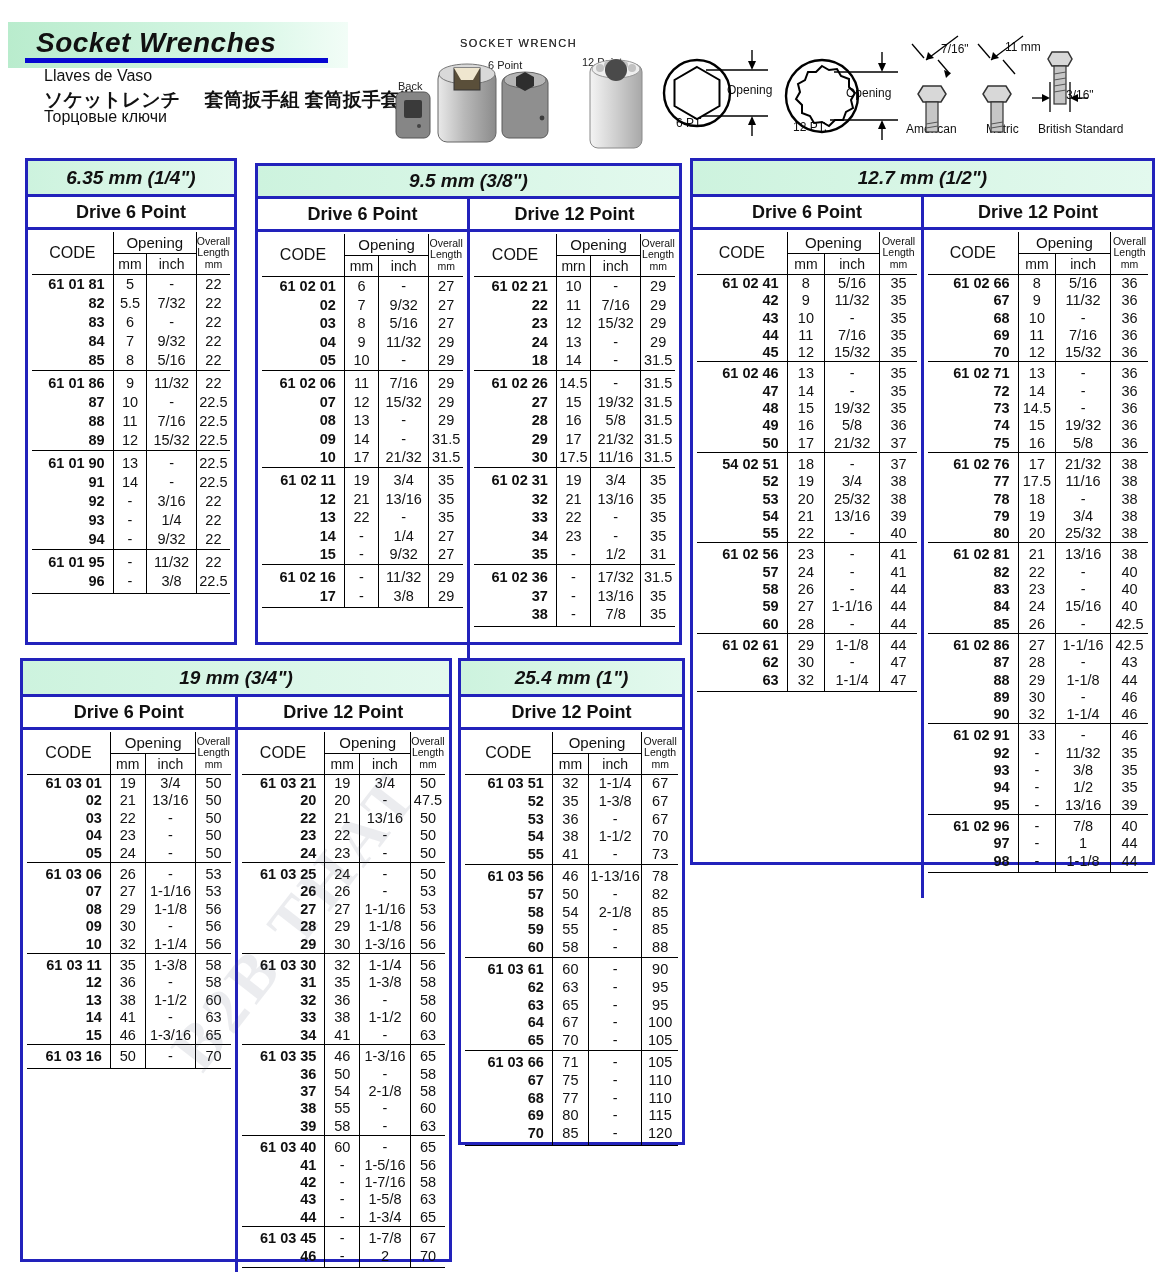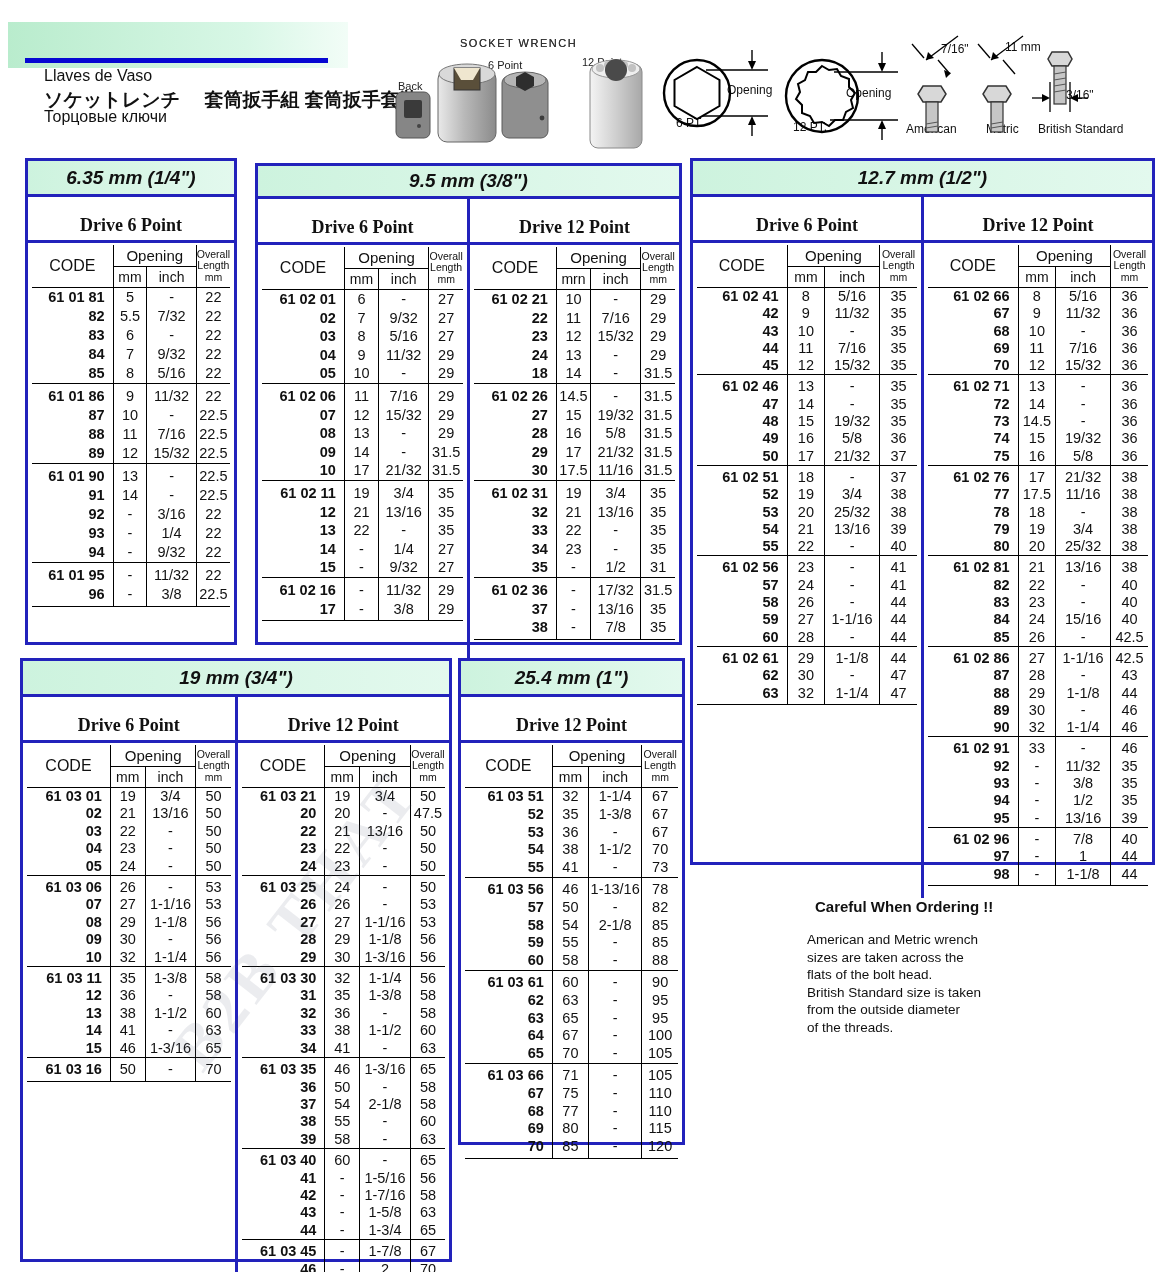--- a/index.html
+++ b/index.html
@@ -22,21 +22,21 @@
   .pt-label{font-size:12px;color:#111;}
   .bolt-label{font-size:12px;color:#111;}
 
   
   .cat{position:absolute;border:3px solid var(--blue);background:#fff;box-sizing:border-box;}
   .cat-title{background:linear-gradient(90deg,var(--green),#e3f9ee);border-bottom:3px solid var(--blue);
     text-align:center;font:italic bold 19px "Liberation Sans",sans-serif;padding:6px 0 5px;}
   .sections{display:flex;align-items:stretch;height:100%;}
   .drive-section{flex:1;min-width:0;}
   .drive-section + .drive-section{border-left:3px solid var(--blue);}
-  .drive-header{border-bottom:3px solid var(--blue);text-align:center;font-weight:bold;font-size:18px;padding:18px 0 4px;font-family:Liberation Serif, serif;}
+  .drive-header{border-bottom:3px solid var(--blue);text-align:center;font-weight:bold;font-size:18px;padding:5px 0 4px;}
   table.spec{border-collapse:collapse;width:calc(100% - 8px);margin:2px 4px 12px;table-layout:fixed;}
   .spec th{font-weight:normal;padding:2px 0;}
   .spec col.c1{width:41%;} .spec col.c2{width:17%;} .spec col.c3{width:25%;} .spec col.c4{width:17%;}
   .code-h{font-size:16px;border-right:1px solid #000;border-bottom:1px solid #000;}
   .open-h{font-size:15px;border-right:1px solid #000;border-bottom:1px solid #000;}
   .mm-h,.in-h{font-size:14px;border-bottom:1px solid #000;}
   .mm-h{border-right:1px solid #000;}
   .in-h{border-right:1px solid #000;}
   .len-h{font-size:10.5px;line-height:11.5px;white-space:pre-line;border-bottom:1px solid #000;}
   .spec td{font-size:14.5px;line-height:var(--rh,19px);padding:0;}
@@ -53,20 +53,21 @@
 
   .wm{left:215px;top:1010px;font:bold 64px "Liberation Serif",serif;color:rgba(90,100,120,.12);
       transform:rotate(-52deg);transform-origin:left bottom;letter-spacing:6px;pointer-events:none;z-index:5;}
 </style>
 </head>
 <body>
 
 <div class="page">
 
   <div class="abs brand-band"></div>
+  <div class="abs brand-title">Socket Wrenches</div>
   <div class="abs brand-rule"></div>
   <div class="abs sub sub-es">Llaves de Vaso</div>
   <div class="abs sub sub-jz">ソケットレンチ　 套筒扳手組  套筒扳手套装</div>
   <div class="abs sub sub-ru">Торцовые ключи</div>
   <div class="abs sw-label">SOCKET WRENCH</div>
 
   <div class="abs ill-label" style="left:398px;top:80px;">Back</div>
   <div class="abs ill-label" style="left:488px;top:59px;">6 Point</div>
   <div class="abs ill-label" style="left:582px;top:56px;">12 Point</div>
   <div class="abs pt-label" style="left:676px;top:116px;">6 PT.</div>
@@ -681,21 +682,21 @@
                 <td class="in">5/8</td>
                 <td class="len">36</td>
               </tr>
               <tr>
                 <td class="code">50</td>
                 <td class="mm">17</td>
                 <td class="in">21/32</td>
                 <td class="len">37</td>
               </tr>
               <tr class="grp">
-                <td class="code">61 02 51</td>
+                <td class="code">54 02 51</td>
                 <td class="mm">18</td>
                 <td class="in">-</td>
                 <td class="len">37</td>
               </tr>
               <tr>
                 <td class="code">52</td>
                 <td class="mm">19</td>
                 <td class="in">3/4</td>
                 <td class="len">38</td>
               </tr>
@@ -1456,24 +1457,15 @@
                 <td class="mm">85</td>
                 <td class="in">-</td>
                 <td class="len">120</td>
               </tr>
             </tbody>
           </table>
         </div>
       </div>
   </div>
 
-  <div class="abs note">
-    <div class="note-title">Careful When Ordering !!</div>
-    <div class="note-body">American and Metric wrench
-sizes are  taken across the
-flats of the bolt head.
-British Standard size is taken
-from the outside diameter
-of the threads.</div>
-  </div>
 
   <div class="abs wm">B2B THAT</div>
 </div>
 
 </body></html>

